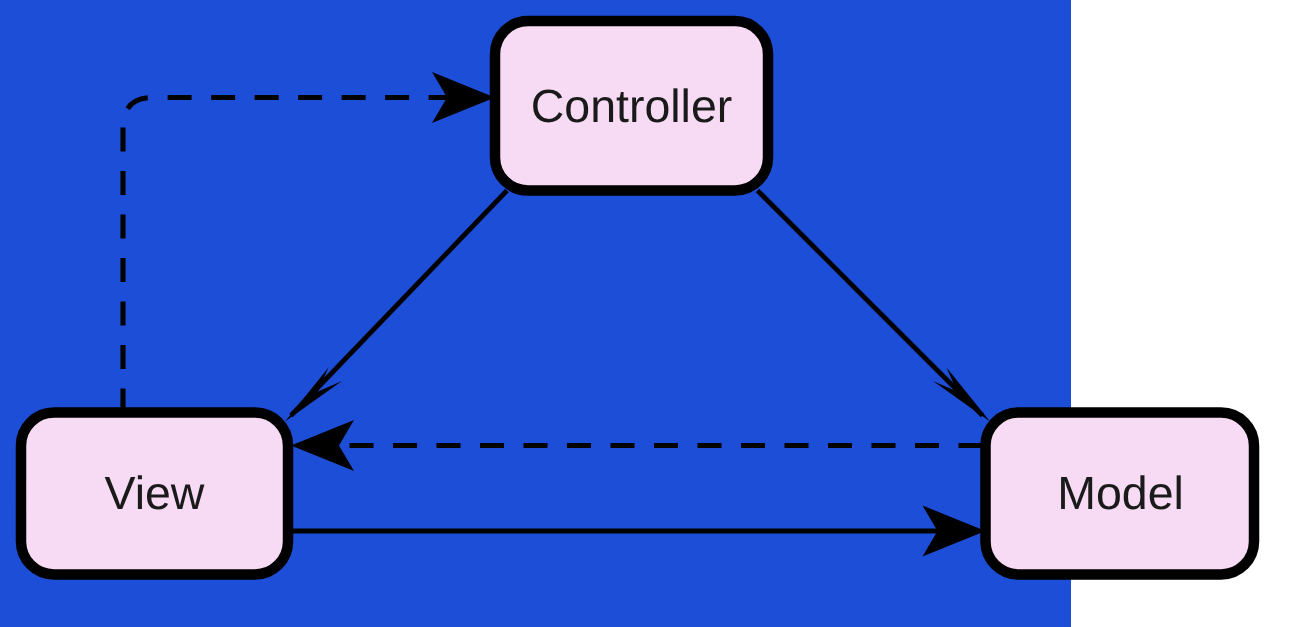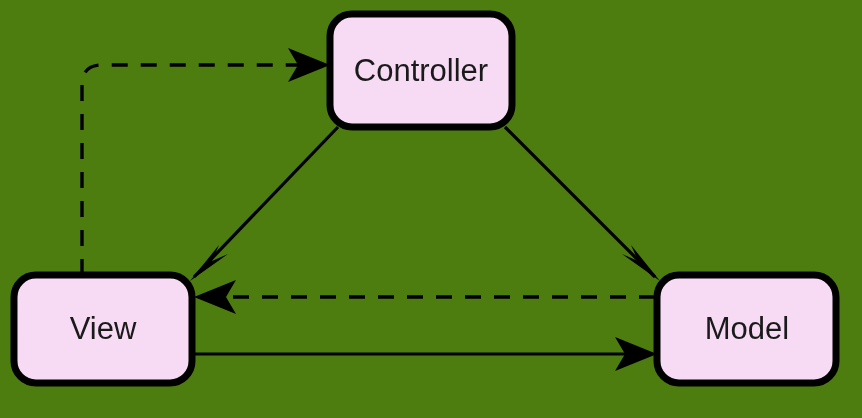--- a/index.html
+++ b/index.html
@@ -8,23 +8,23 @@
     background: #ffffff;
   }
   body {
     width: 862px;
     height: 418px;
     font-family: "Liberation Sans", sans-serif;
     overflow: hidden;
   }
   #diagram-root {
     position: relative;
-    width: 862px;
+    width: 714px;
     height: 418px;
-    background: #4d7c0f;
+    background: #1d4ed8;
   }
   svg#mvc-svg {
     display: block;
     width: 862px;
     height: 418px;
   }
   .node-box {
     fill: #f7dbf4;
     stroke: #000000;
     stroke-width: 7;

